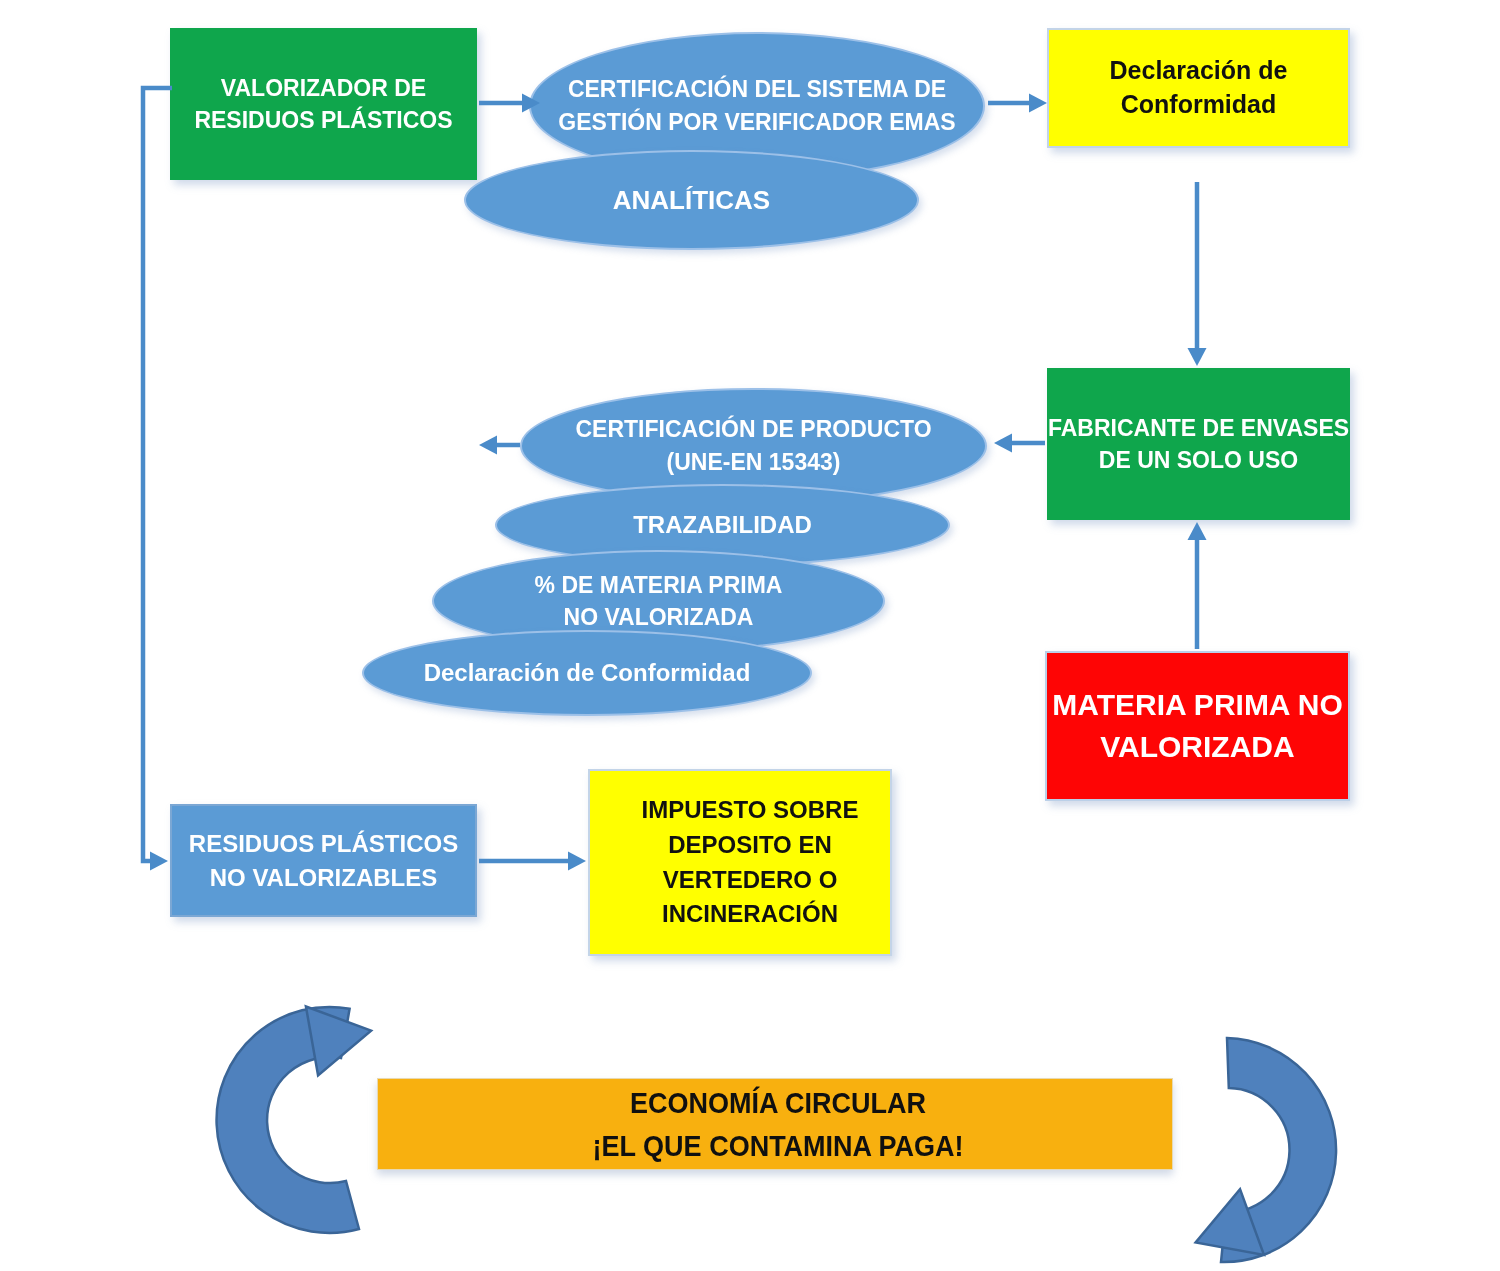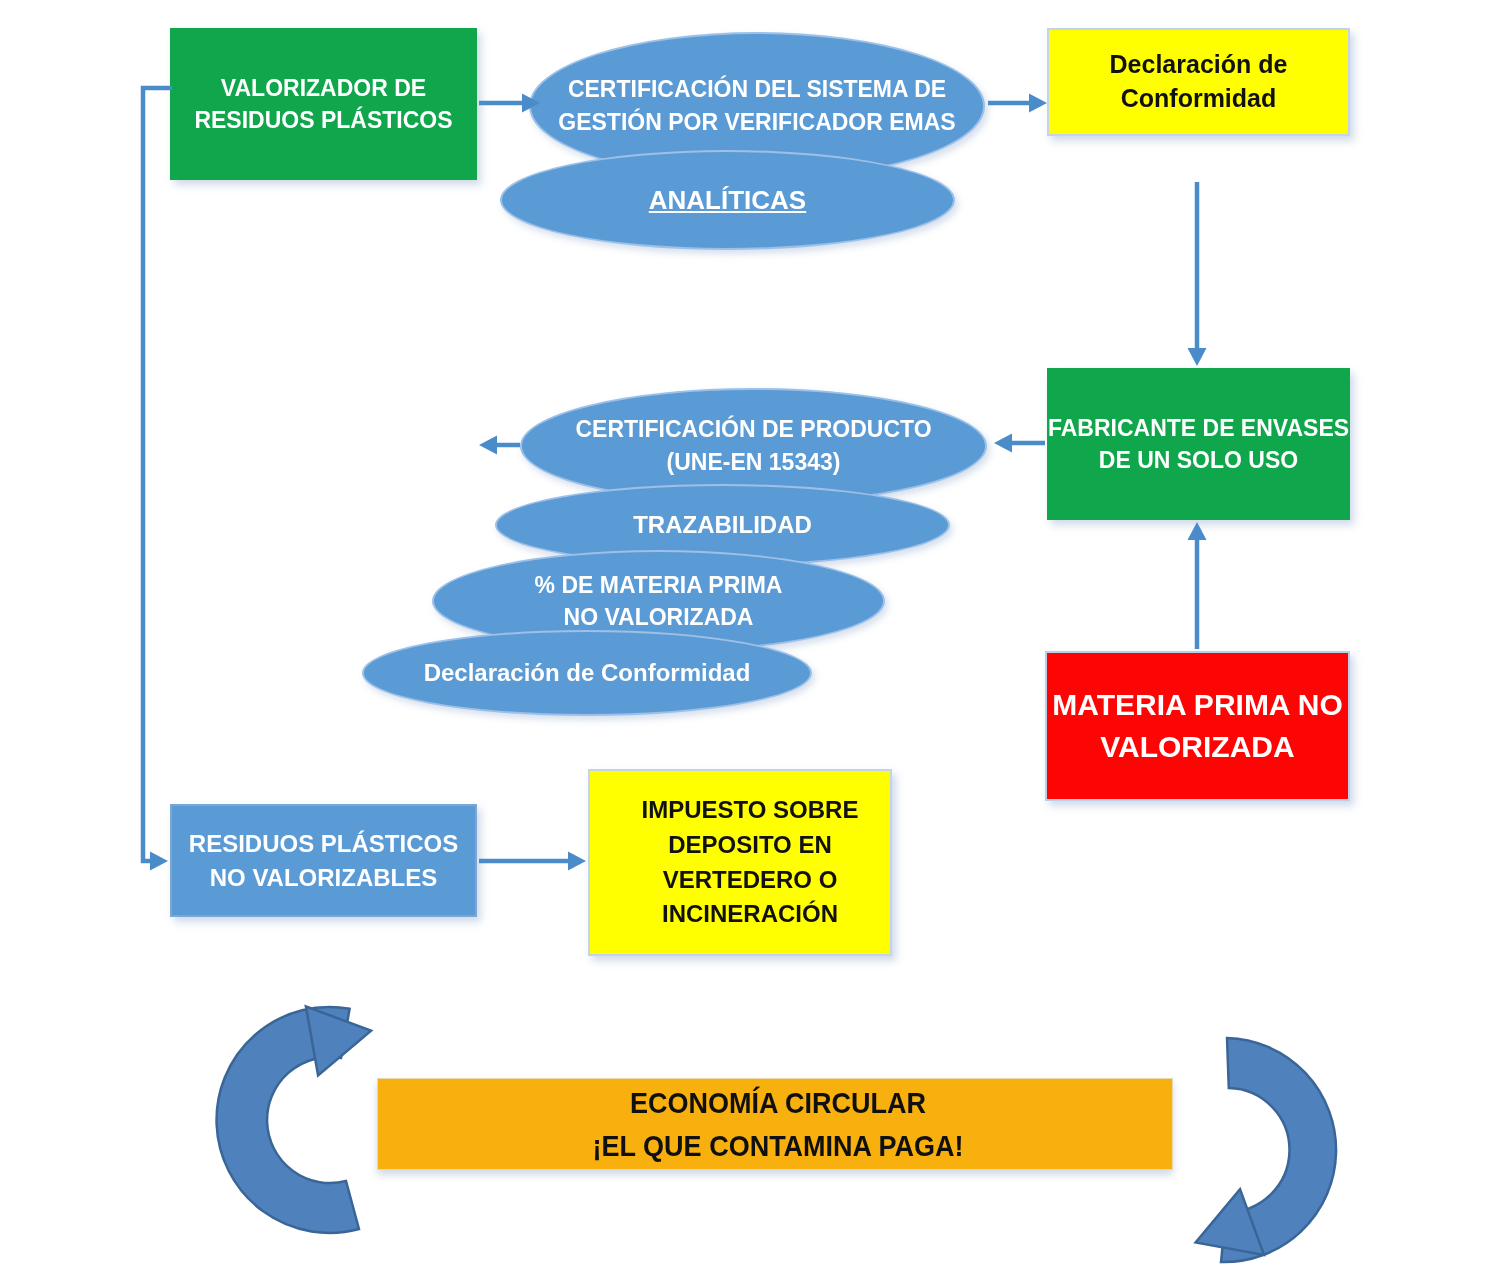--- a/index.html
+++ b/index.html
@@ -24,22 +24,22 @@
   .bluebox{ background:#5B9BD5; color:#ffffff; font-weight:bold; font-size:24px; line-height:1.4; border:2px solid #7BA7D4; }
   .ellipse{
     background:#5B9BD5; color:#ffffff; font-weight:bold;
     border-radius:50%;
     border:2px solid #9CC0E8;
     box-shadow:3px 4px 7px rgba(120,150,195,.30);
   }
   
   #valorizador      { left:170px; top:28px;  width:307px; height:152px; }
   #cert-sistema     { left:529px; top:32px;  width:456px; height:148px; font-size:23px; line-height:1.45;}
-  #analiticas       { left:500px; top:150px; width:455px; height:100px; font-size:26px;text-decoration:underline; }
-  #declaracion-box  { left:1047px;top:28px;  width:303px; height:108px; font-size:25px; font-weight:600; line-height:1.35;}
+  #analiticas       { left:464px; top:150px; width:455px; height:100px; font-size:26px; }
+  #declaracion-box  { left:1047px;top:28px;  width:303px; height:120px; font-size:25px; font-weight:600; line-height:1.35;}
   #impuesto-auto    { left:172px; top:369px; width:303px; height:149px; font-size:25px; font-weight:bold; line-height:1.4;}
   #cert-producto    { left:520px; top:388px; width:467px; height:116px; font-size:23px; line-height:1.45; z-index:1;}
   #trazabilidad     { left:495px; top:484px; width:455px; height:82px;  font-size:24px; z-index:2;}
   #materia-pct      { left:432px; top:550px; width:453px; height:102px; font-size:23px; line-height:1.4; z-index:3;}
   #declaracion-ell  { left:362px; top:630px; width:450px; height:86px;  font-size:24px; z-index:4;}
   #fabricante       { left:1047px;top:368px; width:303px; height:152px; }
   #materia-roja     { left:1045px;top:651px; width:305px; height:150px; }
   #residuos         { left:170px; top:804px; width:307px; height:113px; }
   #impuesto-vert    { left:588px; top:769px; width:304px; height:187px; font-size:24px; font-weight:bold; line-height:1.45;padding-left:20px;}
   #banner           { left:377px; top:1078px;width:796px; height:92px;  background:#F8B00F; color:#101010;

